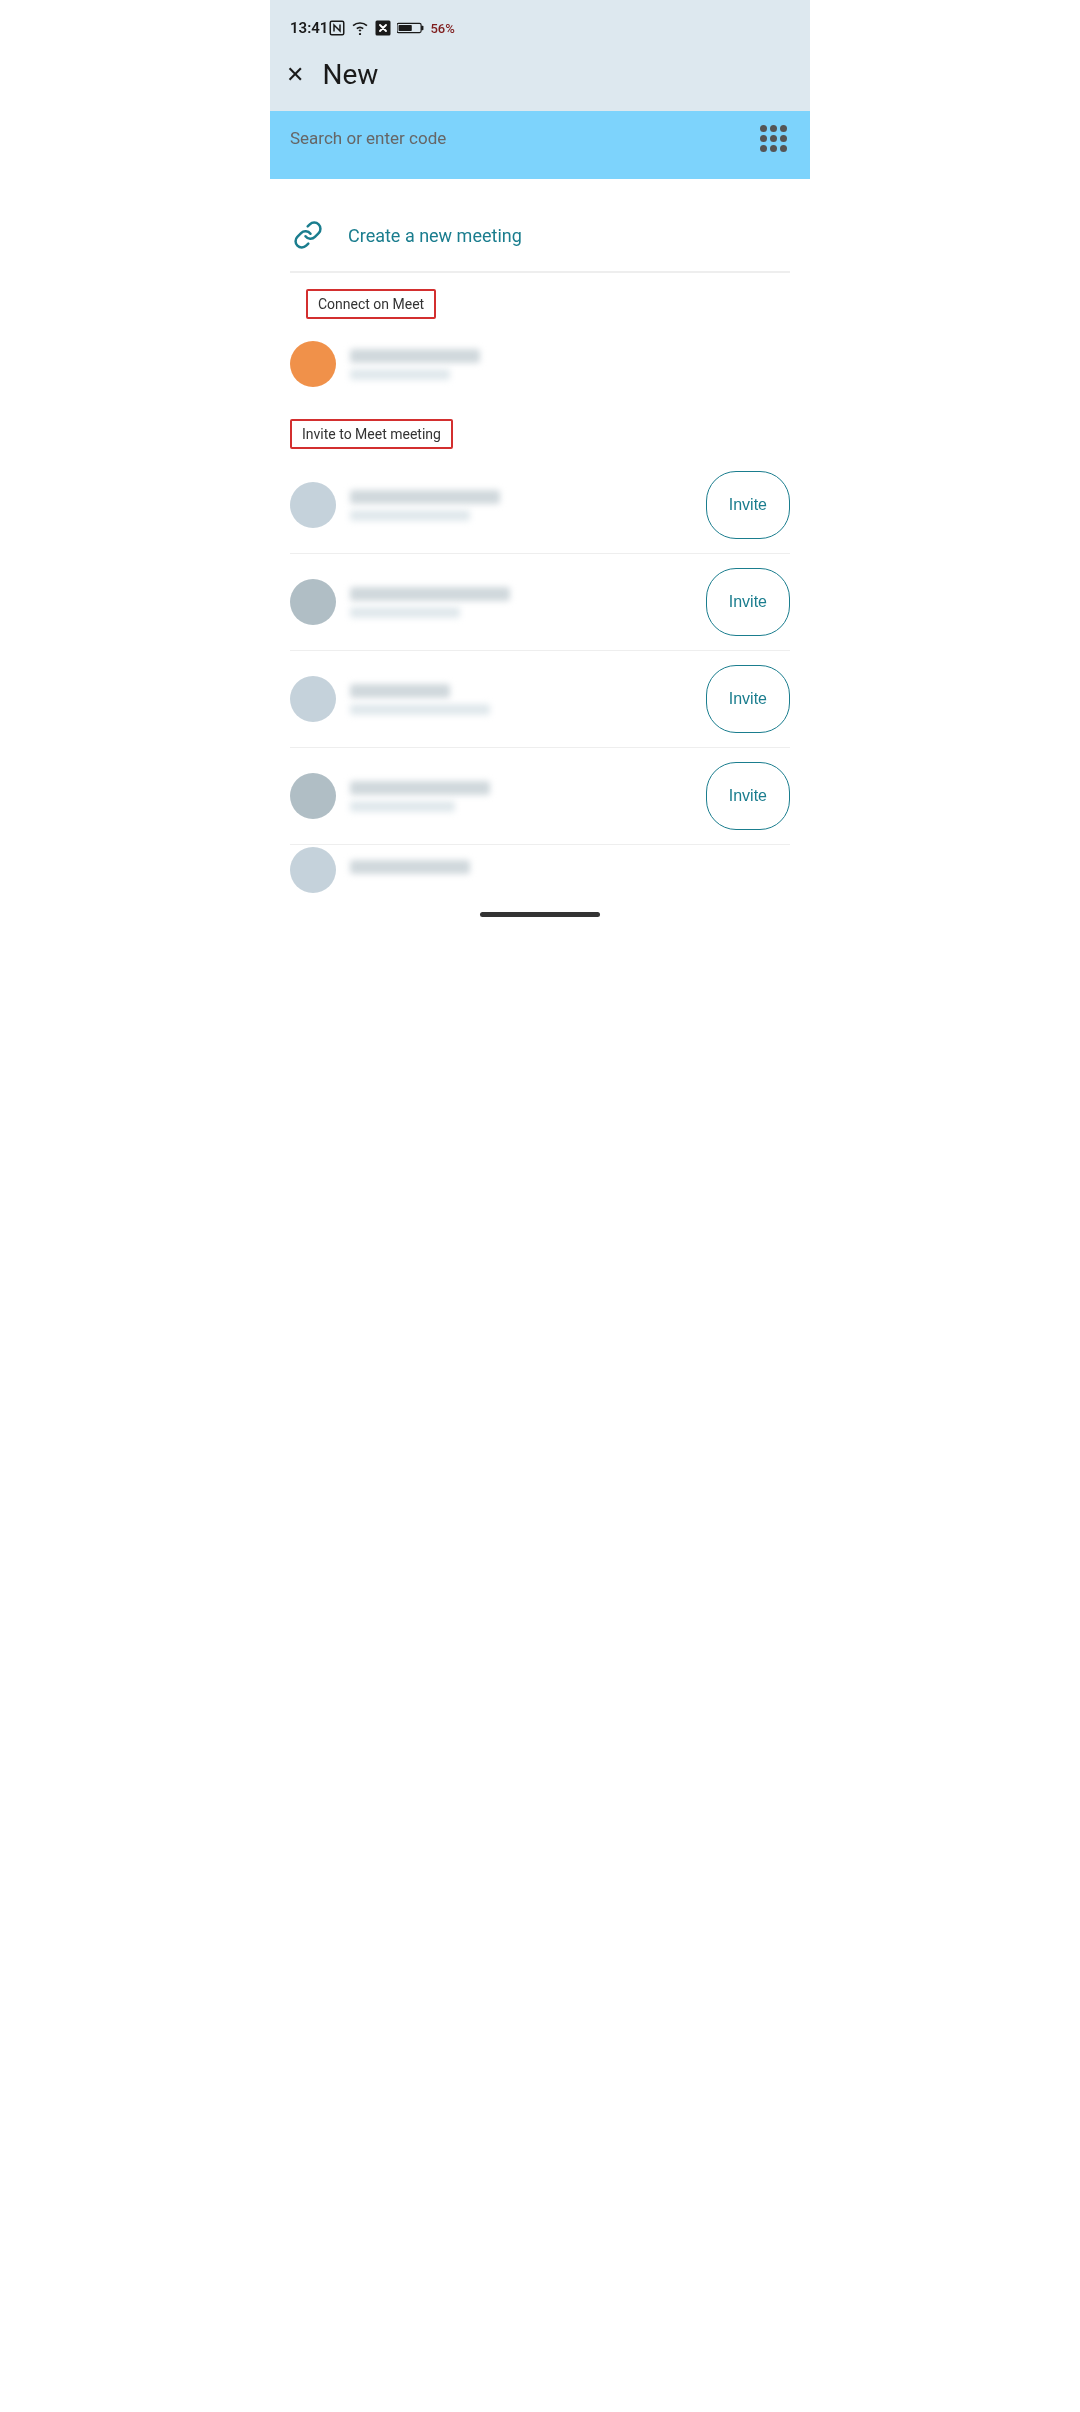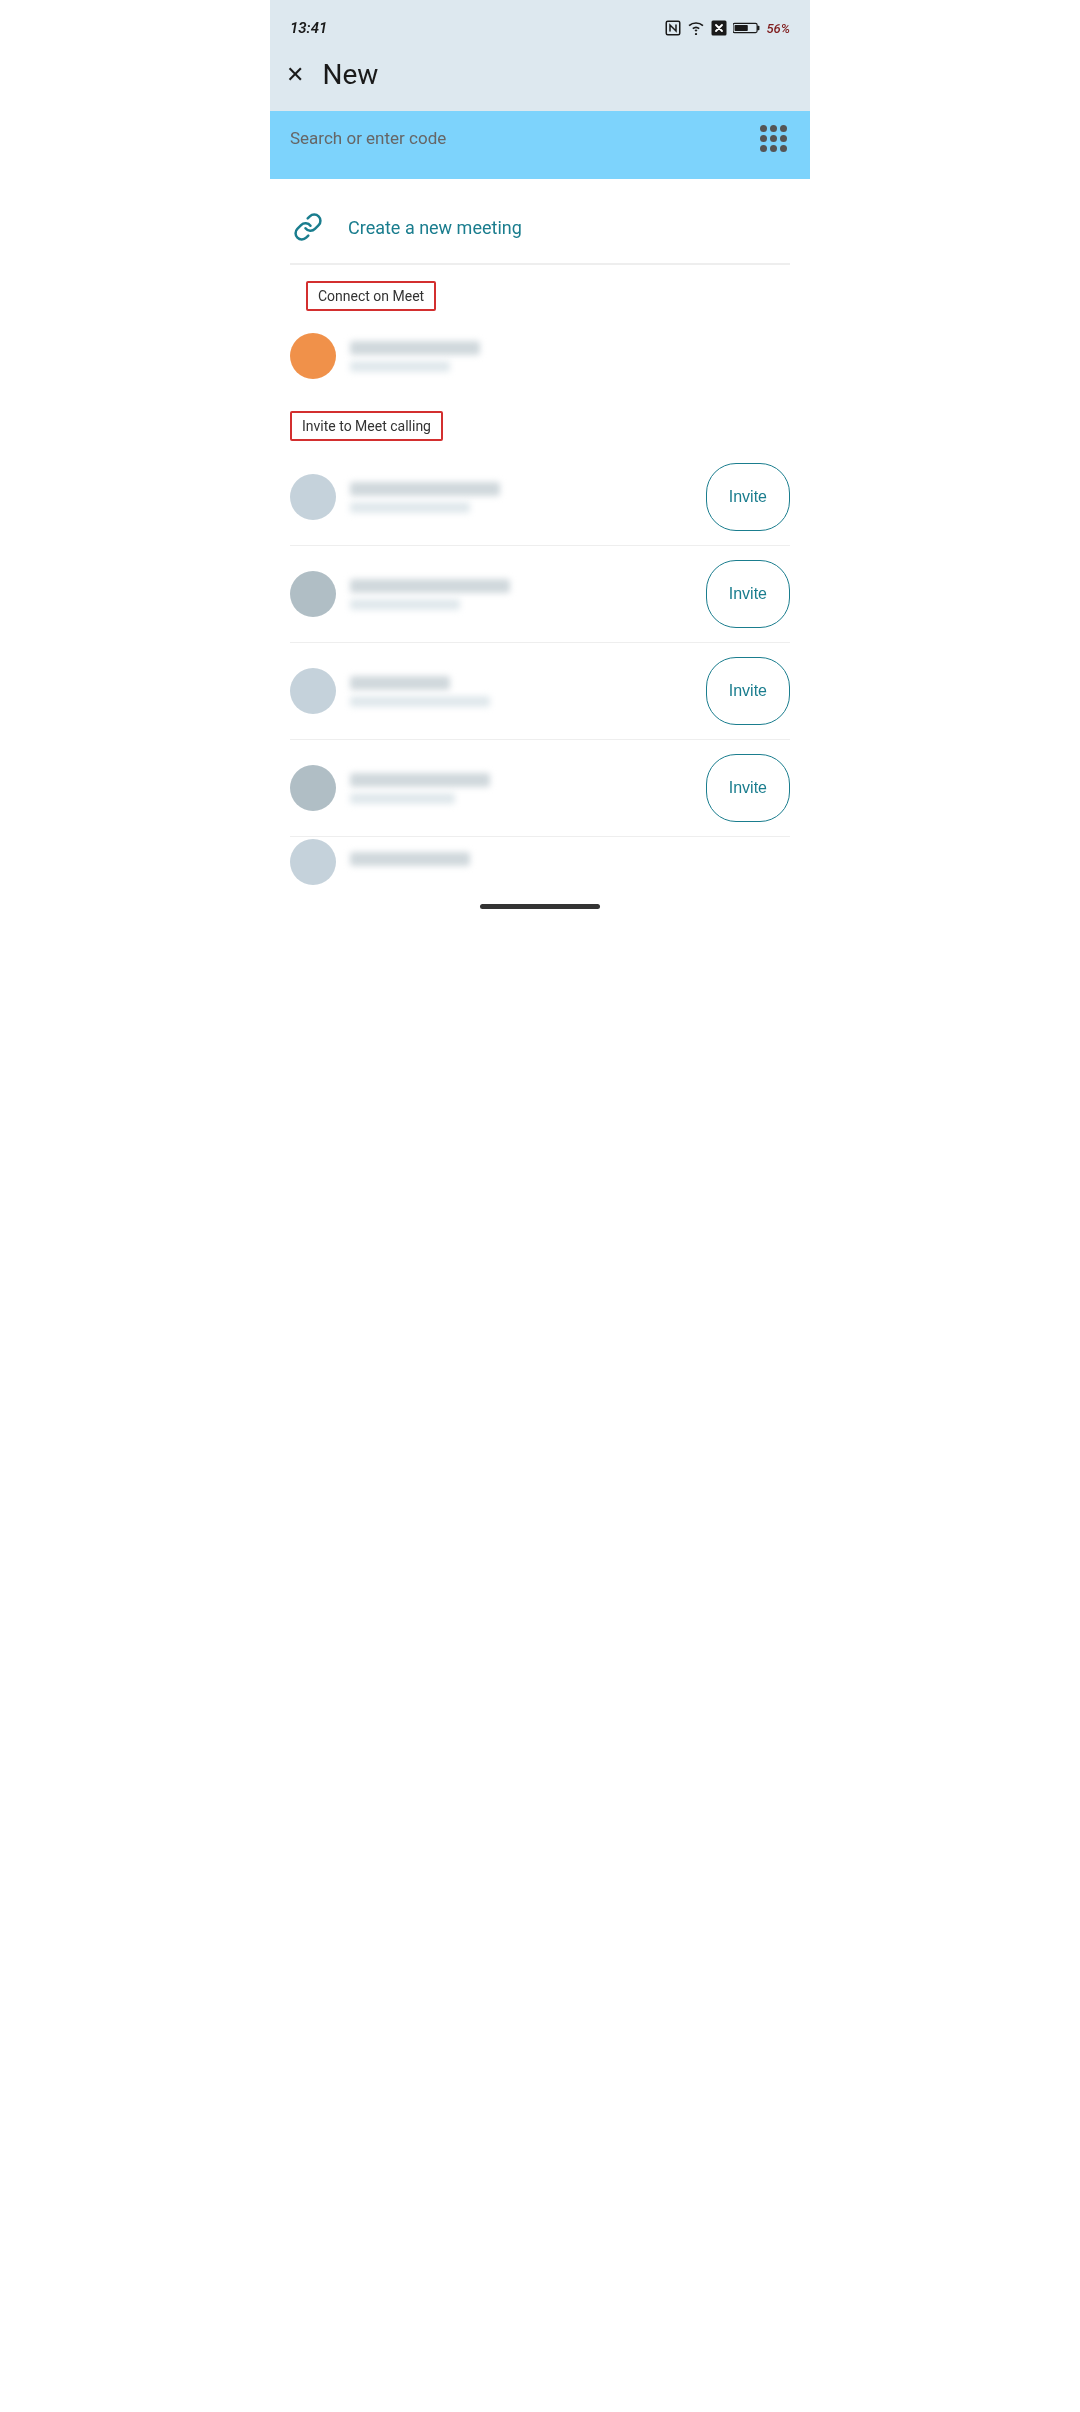--- a/index.html
+++ b/index.html
@@ -15,25 +15,24 @@
       width: 540px;
       max-width: 100%;
       margin: 0 auto;
       position: relative;
       overflow-x: hidden;
     }
 
     .status-bar {
       background: #dde8ef;
       display: flex;
-      justify-content: space-between;
+      justify-content: flex-start;
       align-items: center;
       padding: 18px 20px 6px 20px;
       height: 44px;
-      font-style: italic;
     }
 
     .status-time {
       font-size: 15px;
       font-weight: 600;
       color: #1a1a1a;
     }
 
     .status-icons {
       display: flex;
@@ -99,21 +98,21 @@
 
     .dot {
       width: 7px;
       height: 7px;
       background: #555;
       border-radius: 50%;
     }
 
     .content {
       background: #fff;
-      padding: 12px 20px 0 20px;
+      padding: 20px 20px 0 20px;
     }
 
     .menu-item {
       display: flex;
       align-items: center;
       gap: 22px;
       padding: 18px 0;
       cursor: pointer;
     }
 
@@ -313,21 +312,21 @@
     <div class="avatar avatar-orange"></div>
     <div class="contact-info">
       <div class="contact-name"></div>
       <div class="contact-sub"></div>
     </div>
   </div>
 
   <div style="height: 10px;"></div>
 
   <div style="margin-top: 8px; margin-bottom: 8px;">
-    <span style="display: inline-block; font-size: 14px; color: #333; border: 2px solid #d32f2f; padding: 5px 10px; border-radius: 2px; font-weight: 400;">Invite to Meet calling</span>
+    <span style="display: inline-block; font-size: 14px; color: #333; border: 2px solid #d32f2f; padding: 5px 10px; border-radius: 2px; font-weight: 400;">Invite to Meet meeting</span>
   </div>
 
   <div class="contact-item">
     <div class="avatar avatar-gray"></div>
     <div class="contact-info">
       <div class="contact-name" style="width: 150px;"></div>
       <div class="contact-sub" style="width: 120px;"></div>
     </div>
     <button class="invite-btn">Invite</button>
   </div>

